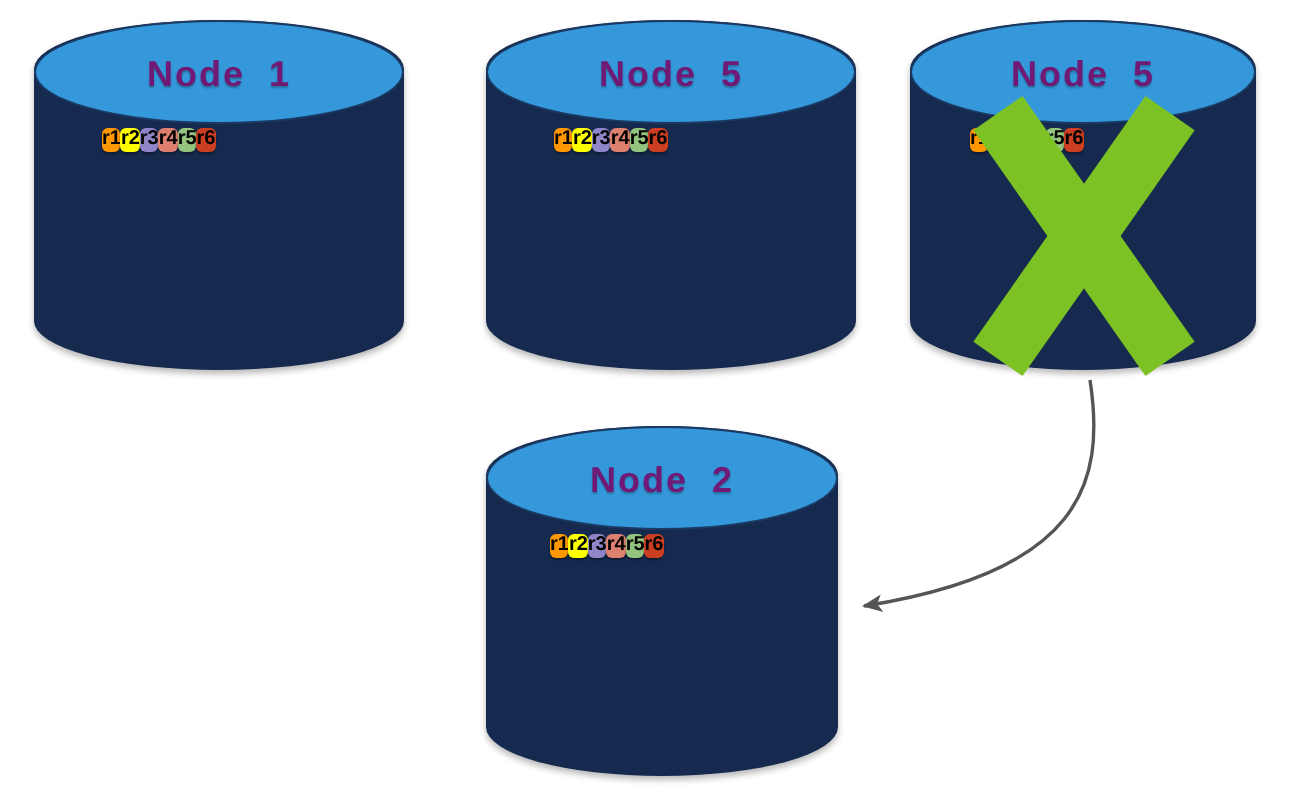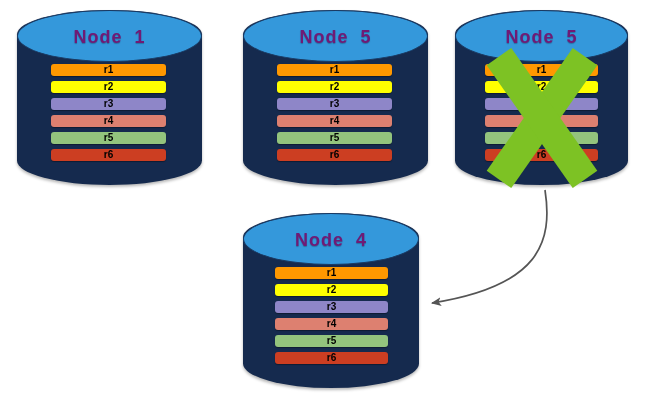--- a/index.html
+++ b/index.html
@@ -50,21 +50,21 @@
     font-weight: bold;
     letter-spacing: 1px;
     z-index: 3;
     white-space: pre;
     text-shadow: 0 1px 1px rgba(0,0,0,0.25);
   }
   .rows {
     position: absolute;
     z-index: 3;
     display: flex;
-    flex-direction: column;
+    flex-direction: row;
   }
   .row {
     border-radius: 3px;
     color: #000000;
     font-weight: bold;
     text-align: center;
     line-height: 12px;
     height: 12px;
     font-size: 10px;
     margin-bottom: 5px;
@@ -147,21 +147,21 @@
     </div>
     <div class="cross" style="left:23px; top:30px; width:128px; height:155px;">
       <div class="bar a"></div>
       <div class="bar b"></div>
     </div>
   </div>
 
   <div class="node" style="left:243px; top:213px; width:176px; height:175px;">
     <div class="node-body"></div>
     <div class="node-top" style="top:0px; height:52px;"></div>
-    <div class="node-title" style="top:17px; font-size:18px;">Node  4</div>
+    <div class="node-title" style="top:17px; font-size:18px;">Node  2</div>
     <div class="rows" style="left:32px; top:54px; width:113px;">
       <div class="row" style="background:#FF9800;">r1</div>
       <div class="row" style="background:#FFFF00;">r2</div>
       <div class="row" style="background:#8E86C8;">r3</div>
       <div class="row" style="background:#DD8070;">r4</div>
       <div class="row" style="background:#93C47D;">r5</div>
       <div class="row" style="background:#CC3E22;">r6</div>
     </div>
   </div>
 

